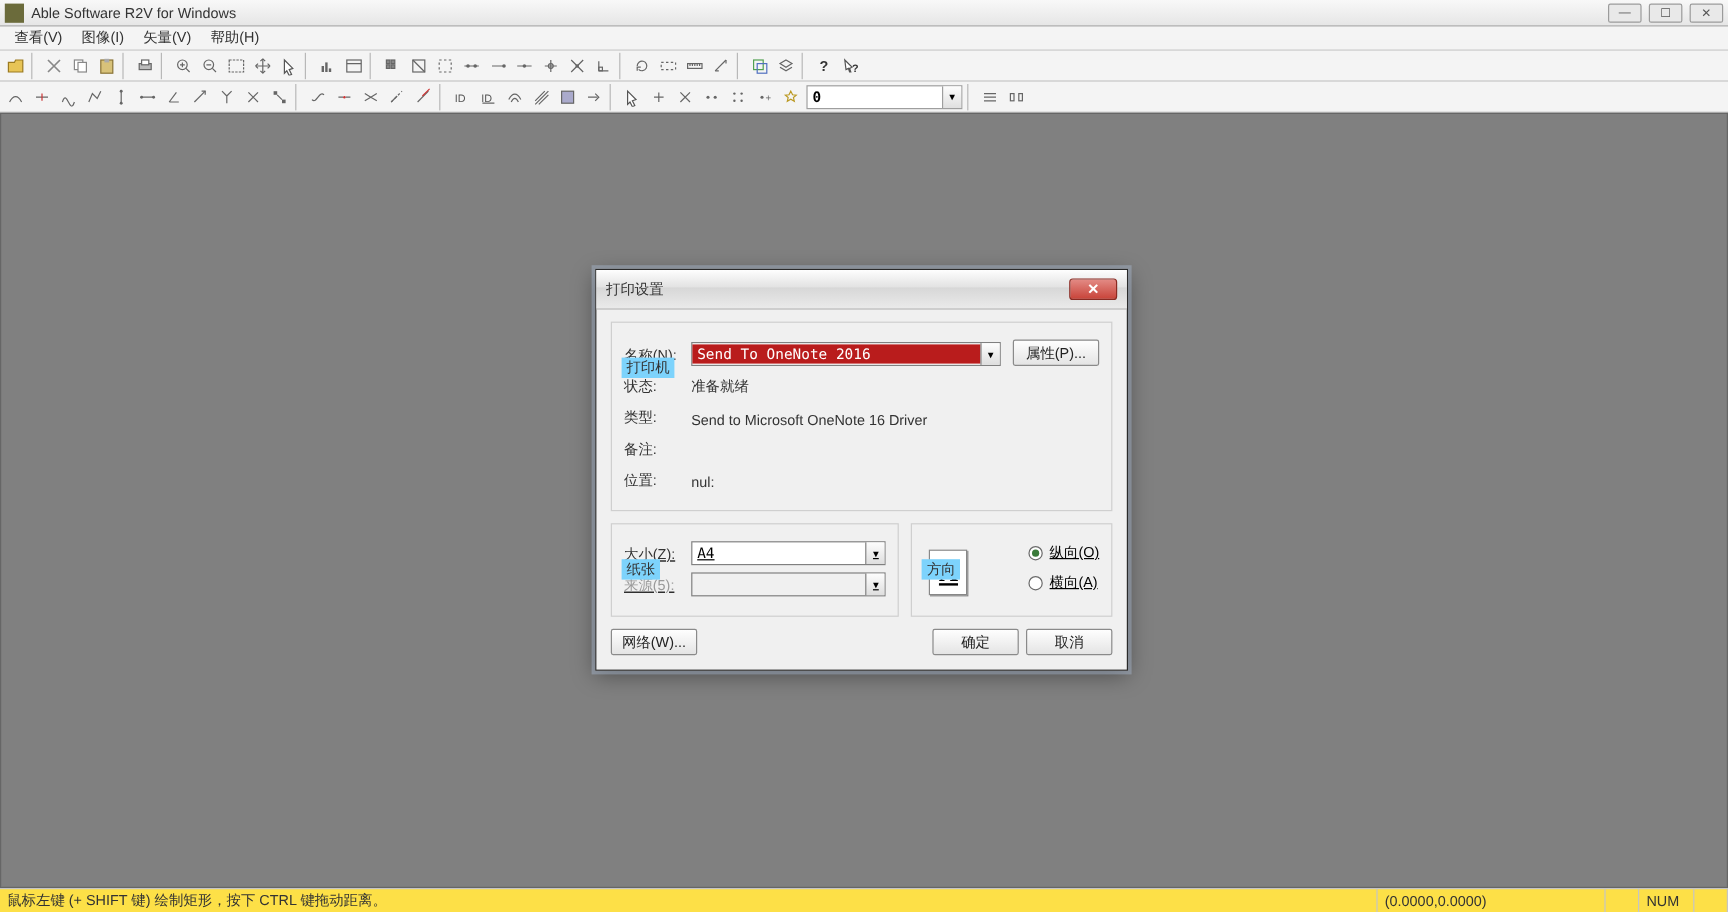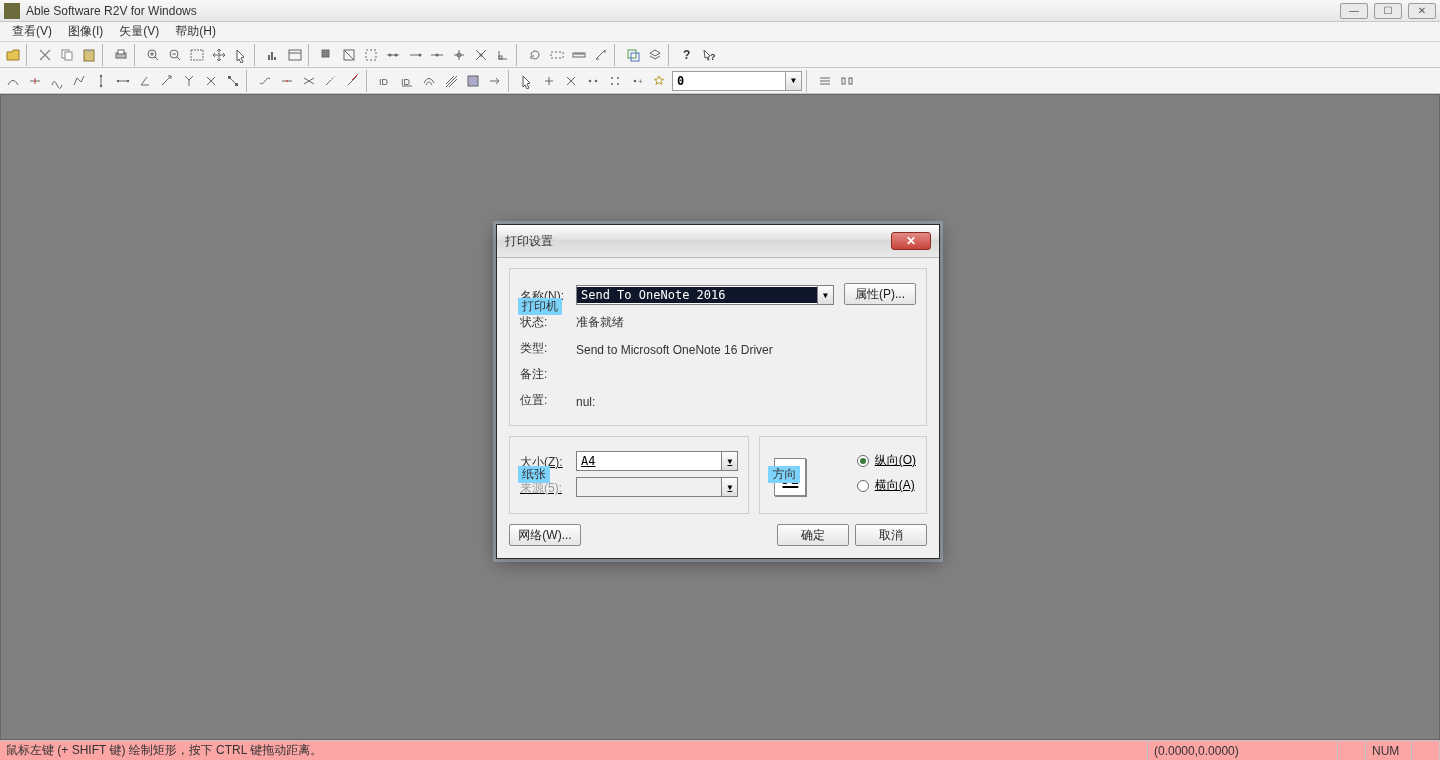--- a/index.html
+++ b/index.html
@@ -123,21 +123,21 @@
   display: flex; align-items: center; justify-content: center;
   font-size: 8px;
 }
 
 
 .workspace { flex: 1; background: #808080; border: 1px solid #666; margin: 0; }
 
 
 .statusbar {
   height: 20px;
-  background: #fca5a5;
+  background: #fde047;
   border-top: 1px solid #c5c5c5;
   display: flex;
   align-items: center;
   font-size: 12px;
   color: #333;
 }
 .statusbar .pane { padding: 0 6px; border-right: 1px solid #c5c5c5; height: 100%; display: flex; align-items: center; }
 .statusbar .pane.flex { flex: 1; }
 .statusbar .pane.coord { width: 190px; }
 .statusbar .pane.small { width: 28px; }
@@ -191,21 +191,21 @@
 .row .lbl.dis { color: #9a9a9a; }
 .row .val { color: #333; }
 .sel {
   height: 20px;
   border: 1px solid #808080;
   background: #fff;
   display: flex; align-items: center;
   flex: 1;
   font-family: "SimSun", monospace;
 }
-.sel.highlight .sval { background: #0f172a; color: #fff; }
+.sel.highlight .sval { background: #b91c1c; color: #fff; }
 .sel .sval { flex: 1; padding: 1px 4px; }
 .sel .drop {
   width: 16px; height: 100%;
   border-left: 1px solid #808080;
   background: linear-gradient(#fdfdfd,#dedede);
   display: flex; align-items: center; justify-content: center;
   font-size: 8px;
 }
 .sel.dis { background: #f0f0f0; }
 .btn {

